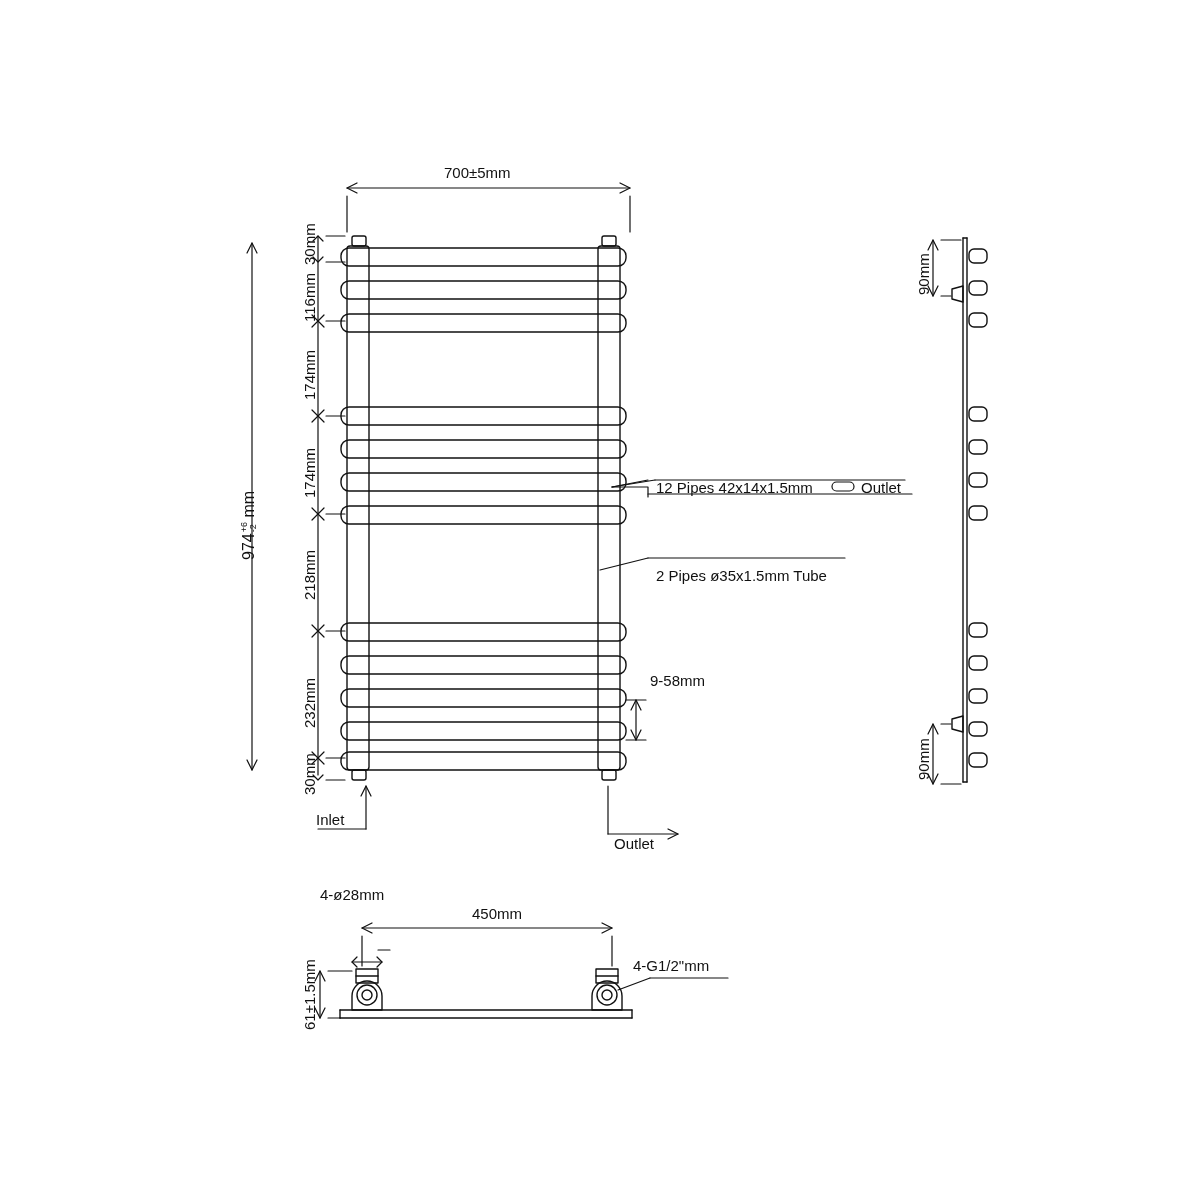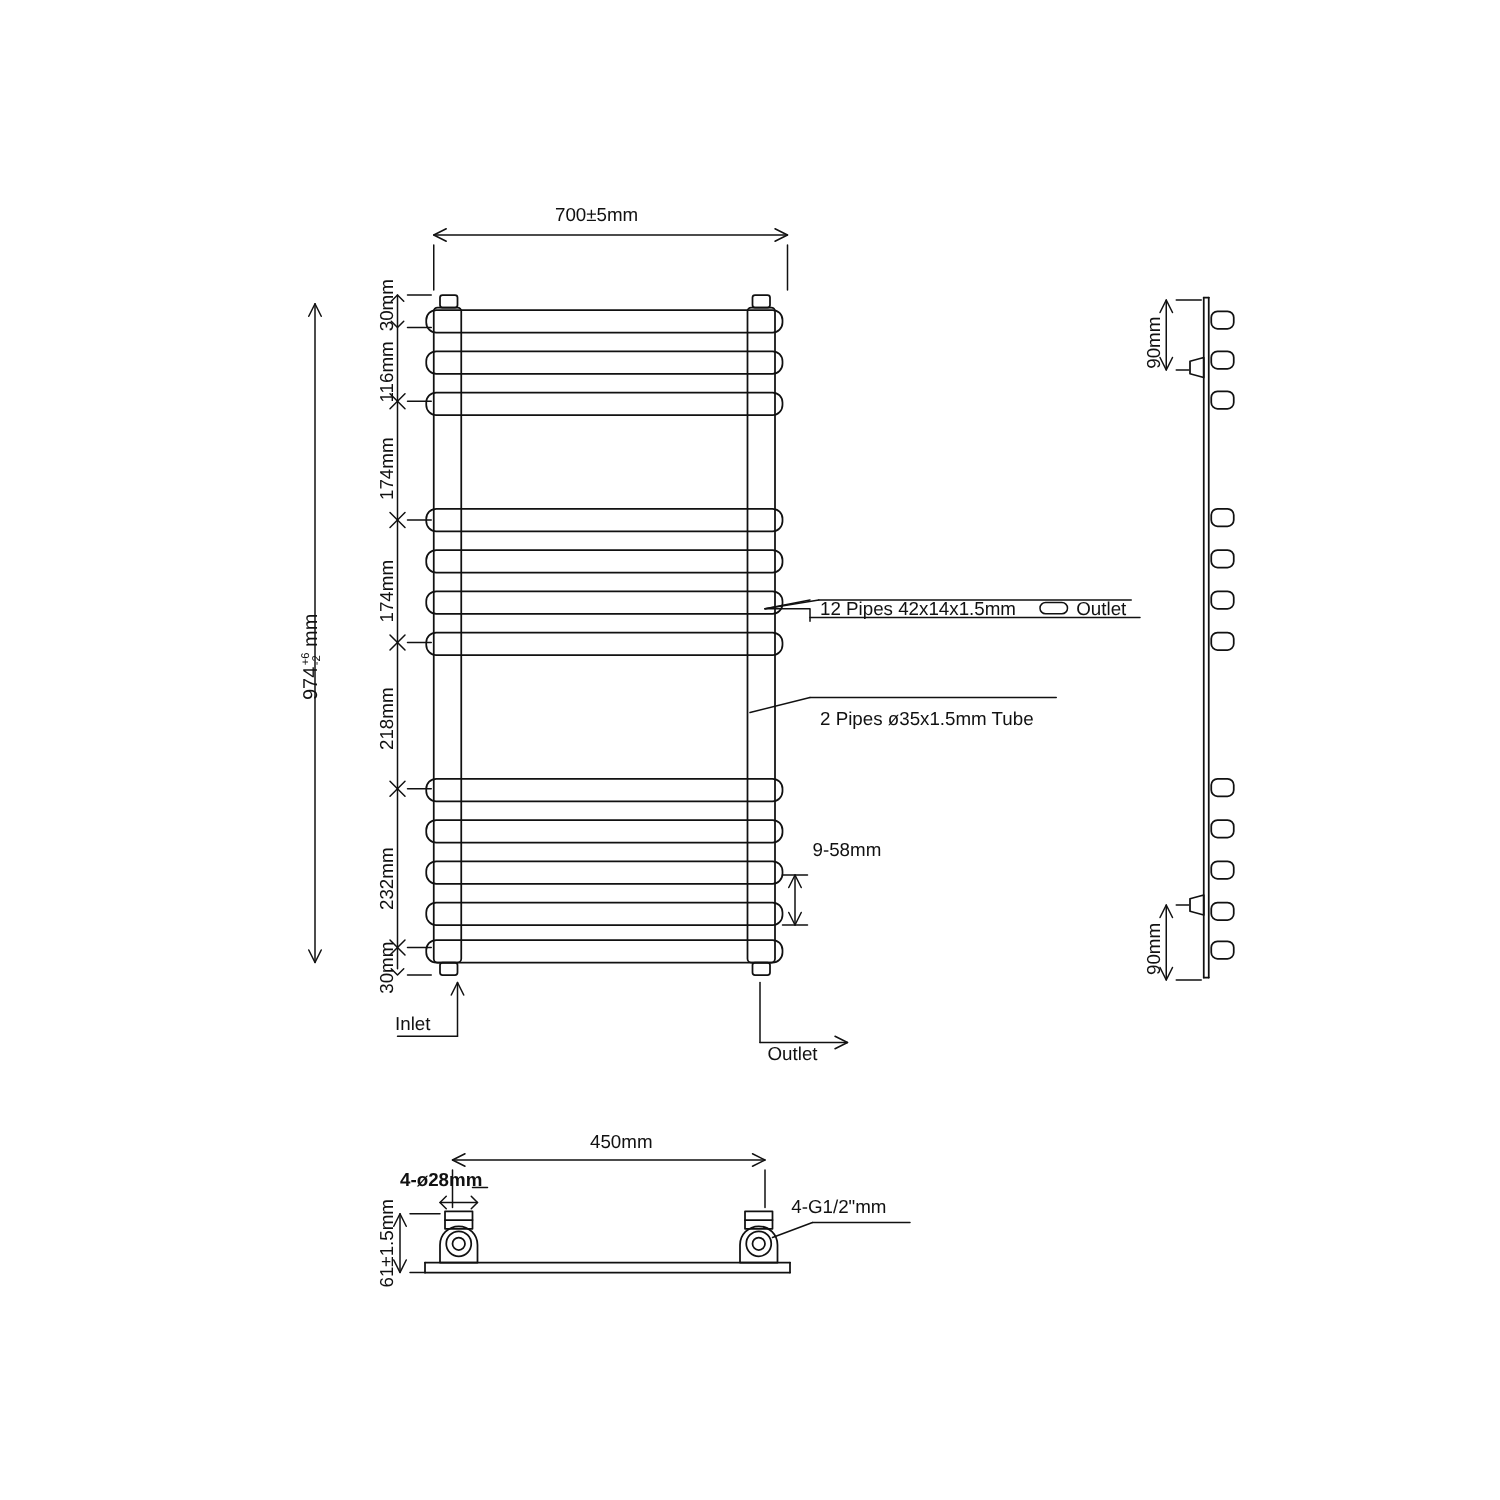--- a/index.html
+++ b/index.html
@@ -275,14 +275,14 @@
 <div class="lbl" style="left:656px; top:568px;">2 Pipes ø35x1.5mm Tube</div>
 
 <div class="lbl" style="left:316px; top:812px;">Inlet</div>
 <div class="lbl" style="left:614px; top:836px;">Outlet</div>
 
 <div class="lbl vert" style="left:916px; top:295px;">90mm</div>
 <div class="lbl vert" style="left:916px; top:780px;">90mm</div>
 
 <div class="lbl" style="left:452px; top:906px;margin-left:20px;">450mm</div>
 <div class="lbl vert" style="left:302px; top:1030px;">61±1.5mm</div>
-<div class="lbl" style="left:320px; top:937px;font-weight:bold;">4-ø28mm</div>
+<div class="lbl" style="left:320px; top:887px;">4-ø28mm</div>
 <div class="lbl" style="left:633px; top:958px;">4-G1/2"mm</div>
 
 </body></html>

